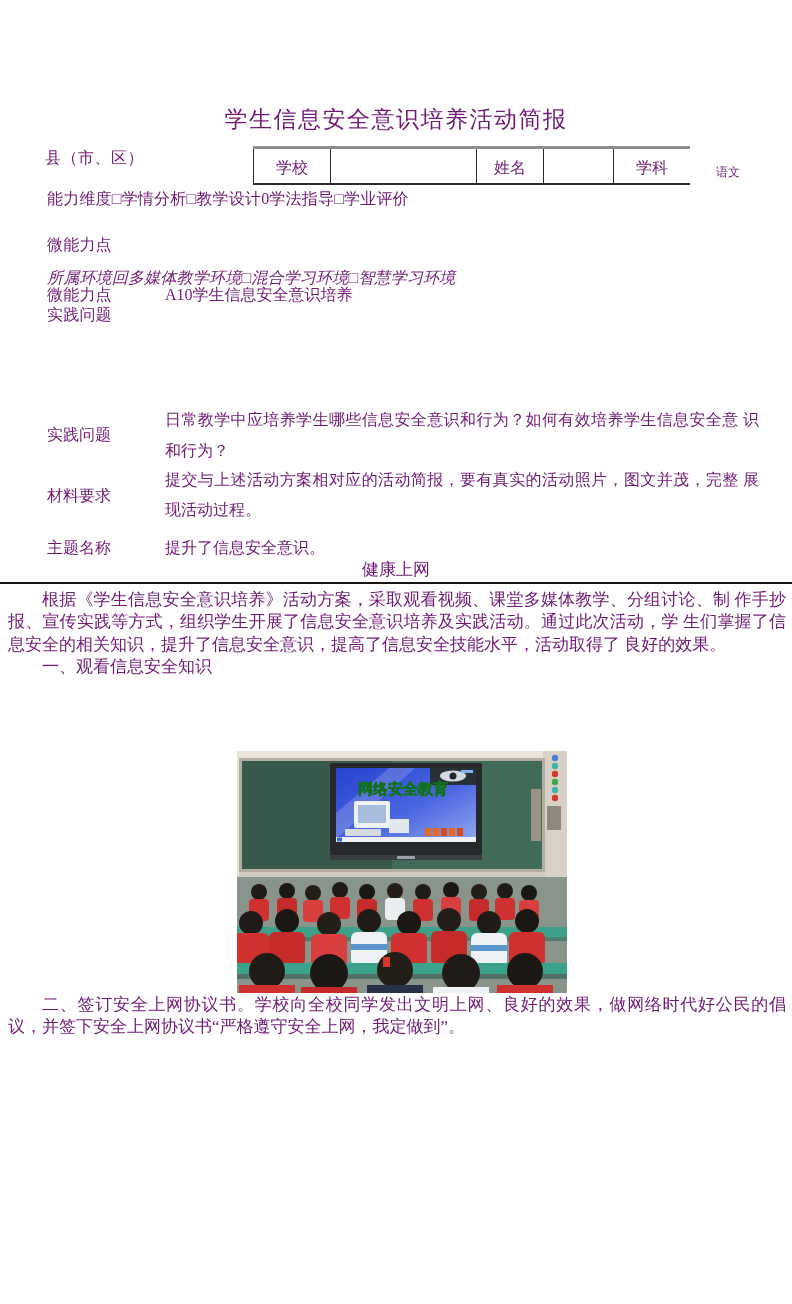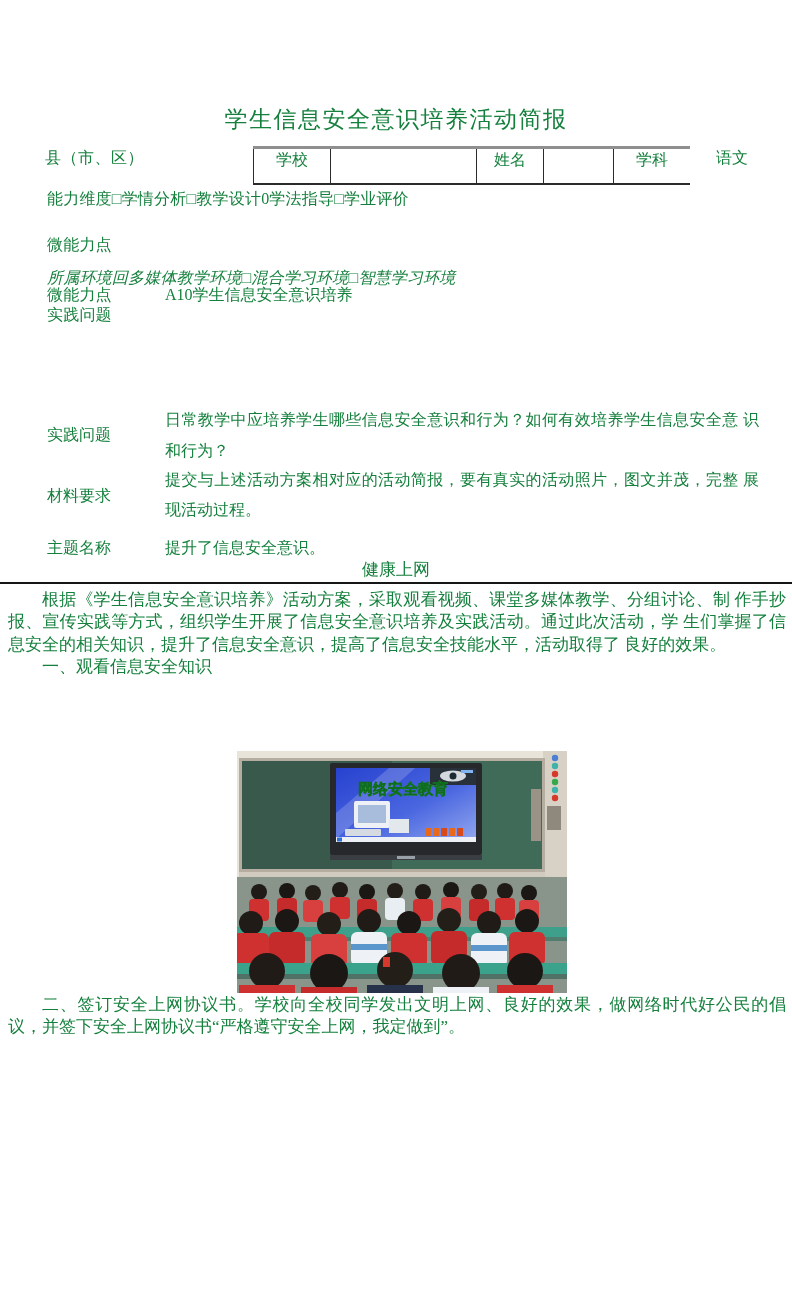--- a/index.html
+++ b/index.html
@@ -1,45 +1,45 @@
 <!DOCTYPE html>
 <html><head>
 <meta charset="utf-8">
 <style>
   html,body{margin:0;padding:0;background:#ffffff;}
   .page{
     position:relative;
     width:792px;height:1304px;
     background:#ffffff;
     font-family:"Liberation Serif","DejaVu Serif",serif;
-    color:#15803d;
+    color:#701a75;
     overflow:hidden;
   }
   .abs{position:absolute;}
   .doc-title{
     top:103px;left:0;width:792px;
     text-align:center;
     font-size:23px;line-height:34px;letter-spacing:1.5px;
   }
   .county{left:45px;top:148px;font-size:16px;letter-spacing:.5px;}
   .head-table{
     left:253px;top:146px;width:437px;height:39px;
     display:flex;
     border-top:3px solid #8f8f8f;
     border-bottom:2px solid #2b2b2b;
     box-sizing:border-box;
   }
   .head-cell{
     box-sizing:border-box;
     border-left:1px solid #2b2b2b;
     display:flex;align-items:flex-end;justify-content:center;
-    padding-bottom:12px;font-size:16px;
+    padding-bottom:4px;font-size:16px;
   }
   .c1{width:77px;} .c2{width:146px;} .c3{width:67px;} .c4{width:70px;} .c5{width:77px;}
-  .subject-val{left:716px;top:148px;font-size:16px;}
+  .subject-val{left:716px;top:164px;font-size:12px;}
   .plainline{left:47px;top:0;font-size:16px;letter-spacing:.2px;white-space:nowrap;}
   .cap-line{top:189px;}
   .micro1{top:235px;}
   .env-line{top:268px;font-style:italic;}
   .micro2{top:285px;}
   .micro-val{left:165px;top:285px;font-size:16px;white-space:nowrap;position:absolute;}
   .practice-small{top:305px;}
   .row-label{
     left:47px;width:80px;font-size:16px;
     display:flex;align-items:center;

